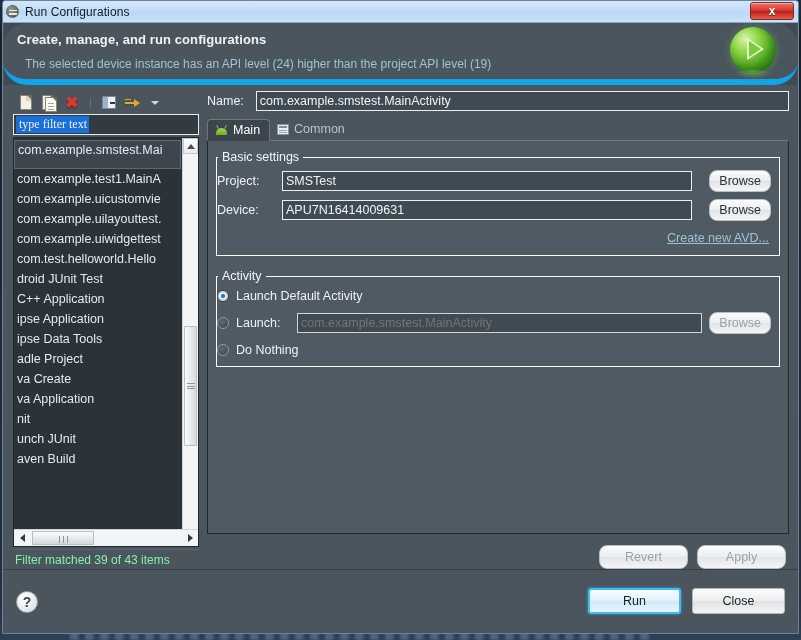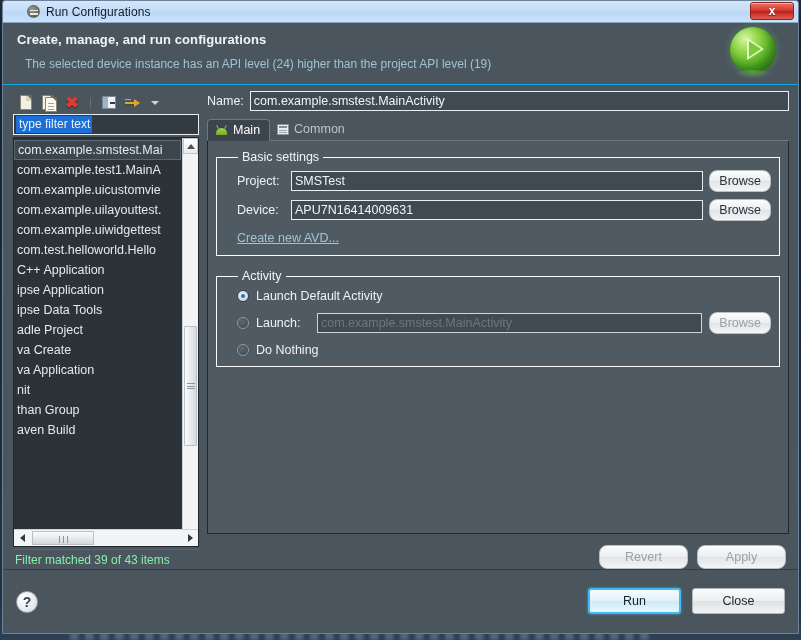--- a/index.html
+++ b/index.html
@@ -48,21 +48,21 @@
     background: #3f4a53;
     box-shadow: 0 0 0 1px rgba(255,255,255,.07) inset;
     overflow: hidden;
   }
   .titlebar {
     position: relative;
     height: 22px;
     background: linear-gradient(180deg,#d3e6fa 0%,#c3ddf7 48%,#bad7f5 52%,#cbe3fb 100%);
     border-bottom: 1px solid #8aa7c1;
     display: flex; align-items: center;
-    padding-left: 24px;
+    padding-left: 3px;
   }
   .app-icon {
     width: 13px; height: 13px; border-radius: 50%;
     background: radial-gradient(circle at 35% 30%, #9a9a94 0%, #6c6c66 60%, #4d4d48 100%);
     position: relative; margin-right: 6px; flex: none;
     border: 1px solid #55555050;
   }
   .app-icon::before, .app-icon::after {
     content: ""; position: absolute; left: 1.5px; right: 1.5px; height: 1.4px;
     background: #e9e9e4;
@@ -83,23 +83,24 @@
     display: flex; align-items: center; justify-content: center;
     color: #fff; font-size: 12px; font-weight: bold;
     text-shadow: 0 1px 1px rgba(0,0,0,.5);
     cursor: pointer;
   }
 
   
   .banner {
     height: 62px;
     background: #4a555e;
-    border-bottom: 1px solid #0ea5e9;
+    border-bottom: 6px solid #0ea5e9;
     padding: 9px 0 0 14px;
     position: relative;
+    border-radius: 24px;
   }
   .banner h1 {
     margin: 0; font-size: 13px; font-weight: bold; color: #f2f4f6;
     letter-spacing: .1px;
   }
   .banner .sub {
     margin-top: 10px; font-size: 12px; color: #9ec4d4;
     padding-left: 8px;
   }
   .run-orb {
@@ -219,20 +220,21 @@
     border: 1px solid #e7ecef;
     background: #333b42;
     display: flex; align-items: center;
     padding: 0 2px;
     margin-bottom: 2px;
   }
   .filter-text {
     font-size: 12px; color: #eaf1f8;
     background: #1b6fd6; padding: 1px 2px 2px 3px;
     line-height: 14px;
+    font-family: Liberation Serif, serif;
   }
 
   .tree-wrap {
     flex: 1;
     border: 1px solid #20272d;
     background: #2b3238;
     position: relative;
     display: flex; flex-direction: column;
     overflow: hidden;
   }
@@ -246,21 +248,21 @@
     height: 20px; line-height: 20px;
     font-size: 12.5px; color: #e4e9ee;
     white-space: nowrap;
     padding-left: 3px;
     overflow: hidden;
   }
   .tree-row.child { padding-left: 3px; }
   .tree-row.sel {
     background: #3d464e;
     border: 1px solid #5d6972;
-    height: 20px; line-height: 18px;
+    height: 29px; line-height: 18px;
     margin-right: 17px;
   }
   .vscroll {
     position: absolute; right: 0; top: 0; width: 16px; bottom: 0;
     background: #f3f4f5;
     border-left: 1px solid #cfd4d8;
   }
   .vs-btn {
     height: 16px; background: linear-gradient(180deg,#fdfdfd,#e9ebed);
     border: 1px solid #c3c8cd; display: flex; align-items: center; justify-content: center;
@@ -301,21 +303,21 @@
   }
 
   
   .right {
     flex: 1;
     display: flex; flex-direction: column;
     min-width: 0;
     padding-right: 2px;
   }
   .name-row {
-    display: flex; align-items: center; gap: 6px;
+    display: flex; align-items: center; gap: 12px;
     margin-bottom: 8px;
   }
   .name-lbl { font-size: 12.5px; color: #eef2f6; }
   .txt {
     flex: 1; height: 20px;
     background: #3f4a53;
     border: 1px solid #e9eef2;
     color: #f0f4f7; font-size: 12.5px;
     padding: 0 3px; line-height: 18px;
     font-family: "Liberation Sans", sans-serif;
@@ -371,45 +373,45 @@
     border: 1px solid #20272d;
     border-top: none;
     background: #4f5a62;
     padding: 9px 8px 0 8px;
     min-height: 0;
   }
 
   fieldset.grp {
     border: 1px solid #fdfdfd;
     margin: 0 0 13px 0;
-    padding: 6px 8px 9px 20px;
+    padding: 6px 8px 9px 0;
   }
   fieldset.grp legend {
     font-size: 12.5px; color: #f2f5f8; padding: 0 4px;
     margin-left: 1px;
   }
   .field-row {
-    display: flex; align-items: center; gap: 6px;
+    display: flex; align-items: center; gap: 17px;
     margin-bottom: 7px;
   }
   .field-row:last-child { margin-bottom: 0; }
   .field-lbl {
     width: 48px; font-size: 12.5px; color: #eef2f6; flex: none;
   }
   .btn {
     background: linear-gradient(180deg,#fbfcfc 0%,#eceeef 48%,#e2e5e7 52%,#f3f5f6 100%);
     border: 1px solid #b9bfc4;
     border-radius: 8px;
     font-size: 12.5px; color: #2a3238;
     height: 22px; padding: 0 9px;
     font-family: "Liberation Sans", sans-serif;
     cursor: pointer; flex: none;
   }
   .btn.dim { color: #9aa2a8; }
-  .avd-row { text-align: left; margin-top: 6px; padding-right: 2px; }
+  .avd-row { text-align: right; margin-top: 6px; padding-right: 2px; }
   .avd-link {
     font-size: 12.5px; color: #9ec4d4; text-decoration: underline; cursor: pointer;
   }
   .radio-row { display: flex; align-items: center; gap: 7px; margin-bottom: 9px; }
   .radio-row:last-child { margin-bottom: 0; }
   .radio {
     width: 12px; height: 12px; border-radius: 50%; flex: none;
     background: radial-gradient(circle at 40% 35%, #5e6a73, #39424a);
     border: 1px solid #8f9aa2;
     position: relative; cursor: pointer;
@@ -547,28 +549,29 @@
         </div>
 
         <div class="tree-wrap">
           <div class="tree-items" id="tree-items">
               <div class="tree-row child sel">com.example.smstest.Mai</div>
               <div class="tree-row child">com.example.test1.MainA</div>
               <div class="tree-row child">com.example.uicustomvie</div>
               <div class="tree-row child">com.example.uilayouttest.</div>
               <div class="tree-row child">com.example.uiwidgettest</div>
               <div class="tree-row child">com.test.helloworld.Hello</div>
+              <div class="tree-row">droid JUnit Test</div>
               <div class="tree-row">C++ Application</div>
               <div class="tree-row">ipse Application</div>
               <div class="tree-row">ipse Data Tools</div>
               <div class="tree-row">adle Project</div>
               <div class="tree-row">va Create</div>
               <div class="tree-row">va Application</div>
               <div class="tree-row">nit</div>
-              <div class="tree-row">than Group</div>
+              <div class="tree-row">unch JUnit</div>
               <div class="tree-row">aven Build</div>
             </div>
 
           <div class="vscroll">
             <div class="vs-btn">
               <span class="vs-up"></span>
             </div>
             <div class="vs-thumb">
               <span class="grip">
                   <i></i>

